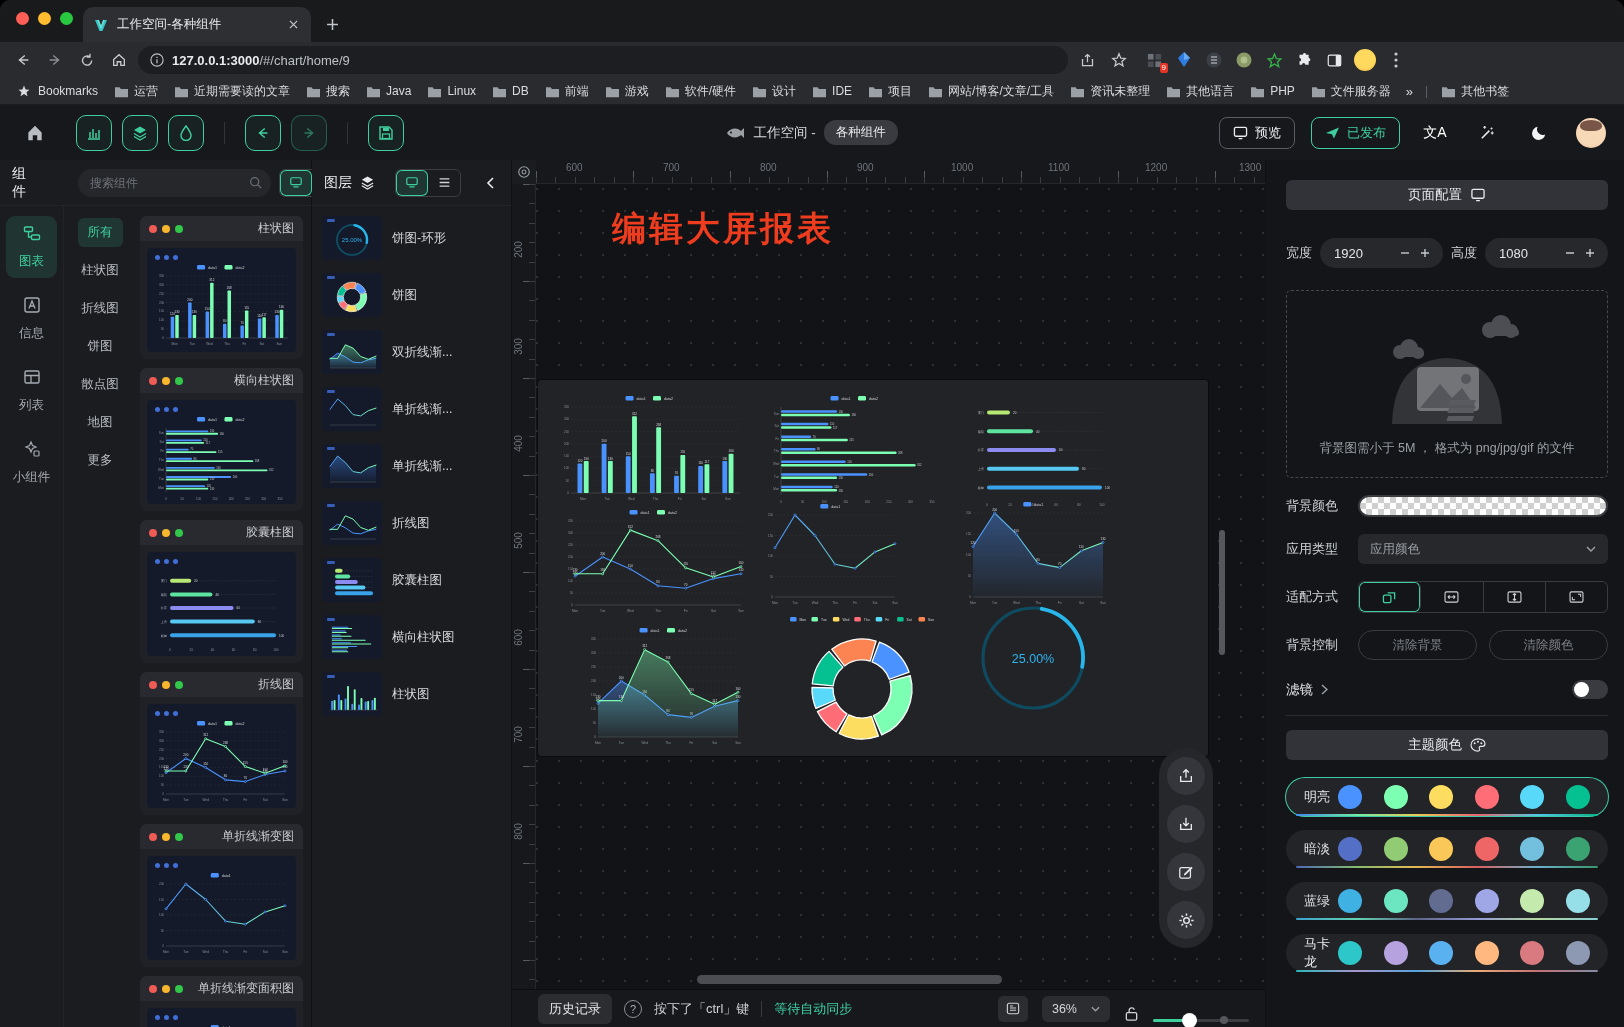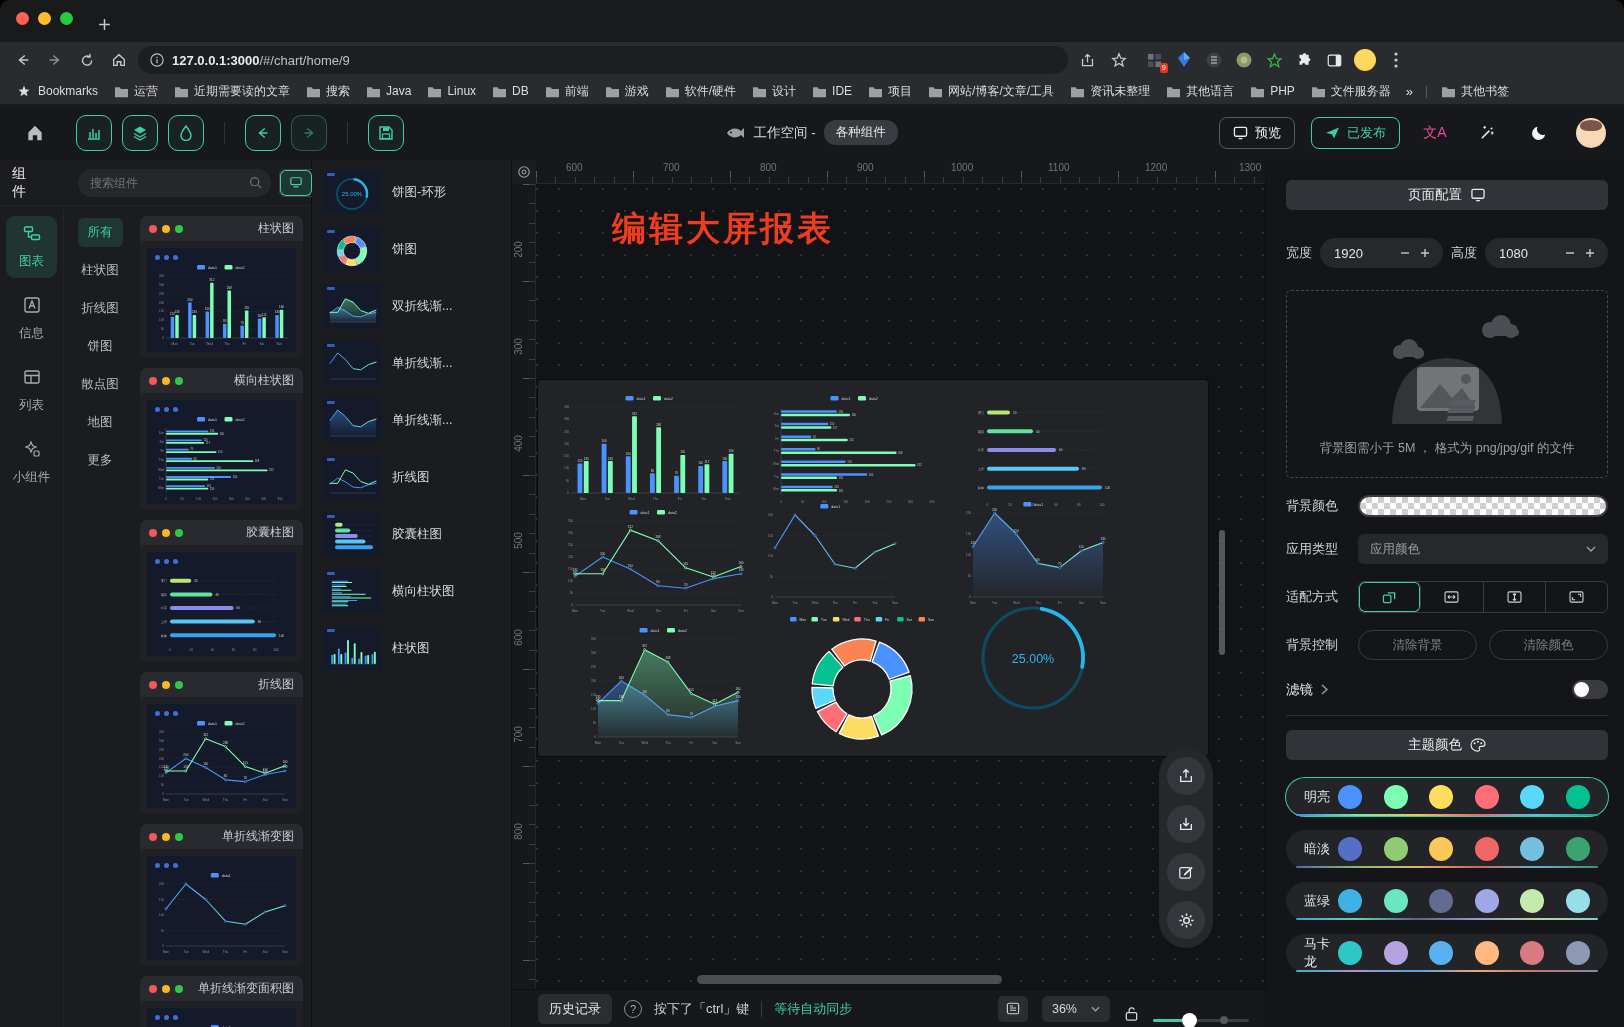--- a/index.html
+++ b/index.html
@@ -33,21 +33,21 @@
   
   .apptoolbar{height:55px;background:#17181b;display:flex;align-items:center;padding:0 18px;gap:10px;flex:none;}
   .tb-home{width:34px;height:34px;display:flex;align-items:center;justify-content:center;color:#b9bcc1;margin-right:14px;}
   .tbbtn{width:36px;height:36px;border:1px solid #3fcf9e;border-radius:10px;display:flex;align-items:center;justify-content:center;color:#3fcf9e;background:rgba(63,207,158,.06);}
   .tbbtn.dim{border-color:rgba(63,207,158,.35);color:rgba(63,207,158,.45);}
   .tb-sep{width:1px;height:22px;background:#33343a;margin:0 10px;}
   .tb-center{flex:1;display:flex;align-items:center;justify-content:center;gap:8px;color:#d8dade;font-size:13.5px;}
   .proj-badge{background:#3a3b40;border-radius:12px;padding:4px 12px;font-size:12.5px;color:#e6e8ea;}
   .btn-preview{height:32px;border:1px solid #5a5b61;border-radius:8px;display:flex;align-items:center;gap:7px;padding:0 13px;color:#e8eaed;font-size:13px;}
   .btn-publish{height:32px;border:1px solid #3fcf9e;border-radius:8px;display:flex;align-items:center;gap:7px;padding:0 13px;color:#3fcf9e;font-size:13px;margin-left:6px;}
-  .tb-right-ic{width:34px;height:34px;display:flex;align-items:center;justify-content:center;color:#ec4899;font-size:14px;margin-left:8px;}
+  .tb-right-ic{width:34px;height:34px;display:flex;align-items:center;justify-content:center;color:#ffffff;font-size:14px;margin-left:8px;}
   .avatar-app{width:30px;height:30px;border-radius:50%;background:radial-gradient(circle at 50% 40%,#f7d9b8 58%,#eec39a);position:relative;overflow:hidden;margin-left:10px;}
   .avatar-app::before{content:"";position:absolute;top:2px;left:4px;right:4px;height:11px;border-radius:50% 50% 40% 40%;background:#7a5648;}
   
   .main{flex:1;display:flex;min-height:0;}
   .panel-head{height:46px;display:flex;align-items:center;padding:0 12px;gap:8px;border-bottom:1px solid #232428;color:#e8e8ea;font-size:14px;flex:none;}
   
   .leftpanel{width:312px;background:#1b1c20;border-right:1px solid #101114;display:flex;flex-direction:column;}
   .search{flex:1;height:28px;background:#26272b;border-radius:14px;border:none;outline:none;color:#cfd2d6;font-size:12px;padding:0 26px 0 12px;min-width:0;}
   .search::placeholder{color:#6d7278;}
   .searchwrap{flex:1;position:relative;margin-left:36px;}
@@ -154,20 +154,32 @@
 <body>
 
 <div class="window">
 
   <div class="tabstrip">
     <div class="lights">
       <span class="light l-red"></span>
       <span class="light l-yellow"></span>
       <span class="light l-green"></span>
     </div>
+    <div class="tab">
+      <svg class="favicon" viewBox="0 0 16 16">
+          <path d="M2 3 L6 3 L8 9 L10 3 L14 3 L9.5 14 L6.5 14 Z" fill="#35c3c9"></path>
+          <path d="M5 3 L8 10.5 L11 3" fill="none" stroke="#6fe3d2" stroke-width="1.4"></path>
+        </svg>
+      <span class="title">工作空间-各种组件</span>
+      <span class="tab-close">
+          <svg width="9" height="9" viewBox="0 0 10 10">
+            <path d="M1 1 L9 9 M9 1 L1 9" stroke="#c3c6cb" stroke-width="1.4"></path>
+          </svg>
+        </span>
+    </div>
     <div class="newtab">
         <svg width="13" height="13" viewBox="0 0 12 12">
           <path d="M6 1 V11 M1 6 H11" stroke="#c3c6cb" stroke-width="1.4"></path>
         </svg>
       </div>
   </div>
 
   <div class="urlrow">
     <span class="navbtn">
         <svg width="16" height="16" viewBox="0 0 18 18">
@@ -909,20 +921,45 @@
                       <text x="134" y="83.5" font-size="3.2" fill="#8a8f98" text-anchor="middle">Sun</text>
                     </svg></div>
                 </div>
               </div>
           </div>
         </div>
       </div>
     </div>
 
     <div class="layerpanel">
+      <div class="panel-head">
+        <span>图层</span>
+        <svg width="15" height="15" viewBox="0 0 16 16">
+            <path d="M8 1.5 L14 5 L8 8.5 L2 5 Z" fill="#e8e8ea"></path>
+            <path d="M2 8.5 L8 12 L14 8.5 M2 11.5 L8 15 L14 11.5" stroke="#e8e8ea" stroke-width="1.2" fill="none"></path>
+          </svg>
+        <span class="viewtoggle" style="margin-left:auto">
+          <span class="vt sel">
+              <svg width="14" height="13" viewBox="0 0 16 15">
+                <rect x="2" y="2" width="12" height="8" rx="1.5" stroke="#3fcf9e" stroke-width="1.4" fill="none"></rect>
+                <path d="M5 12.5 H11" stroke="#3fcf9e" stroke-width="1.4"></path>
+              </svg>
+            </span>
+          <span class="vt">
+              <svg width="13" height="13" viewBox="0 0 16 16">
+                <path d="M2 3.5 H14 M2 8 H14 M2 12.5 H14" stroke="#cfd2d6" stroke-width="1.6"></path>
+              </svg>
+            </span>
+        </span>
+        <span class="collapse">
+            <svg width="9" height="12" viewBox="0 0 8 12">
+              <path d="M6.5 1 L1.5 6 L6.5 11" stroke="#e8eaed" stroke-width="1.6" fill="none"></path>
+            </svg>
+          </span>
+      </div>
       <div class="layer-list">
         <div class="layer-item">
             <span class="thumb"><span class="tchart"><svg viewBox="0 0 54 36" width="54" height="36">
                   <circle cx="27" cy="18" r="15" fill="none" stroke="#0e4b60" stroke-width="2"></circle>
                   <circle cx="27" cy="18" r="15" fill="none" stroke="#27b5ea" stroke-width="2.4" stroke-linecap="round" stroke-dasharray="23.561944901923447 94.24777960769379" transform="rotate(-80 27 18)"></circle>
                   <text x="27" y="20" font-size="6" fill="#2eb4ef" text-anchor="middle">25.00%</text>
                 </svg></span></span>
             <span class="layer-label">饼图-环形</span>
           </div>
         <div class="layer-item">

